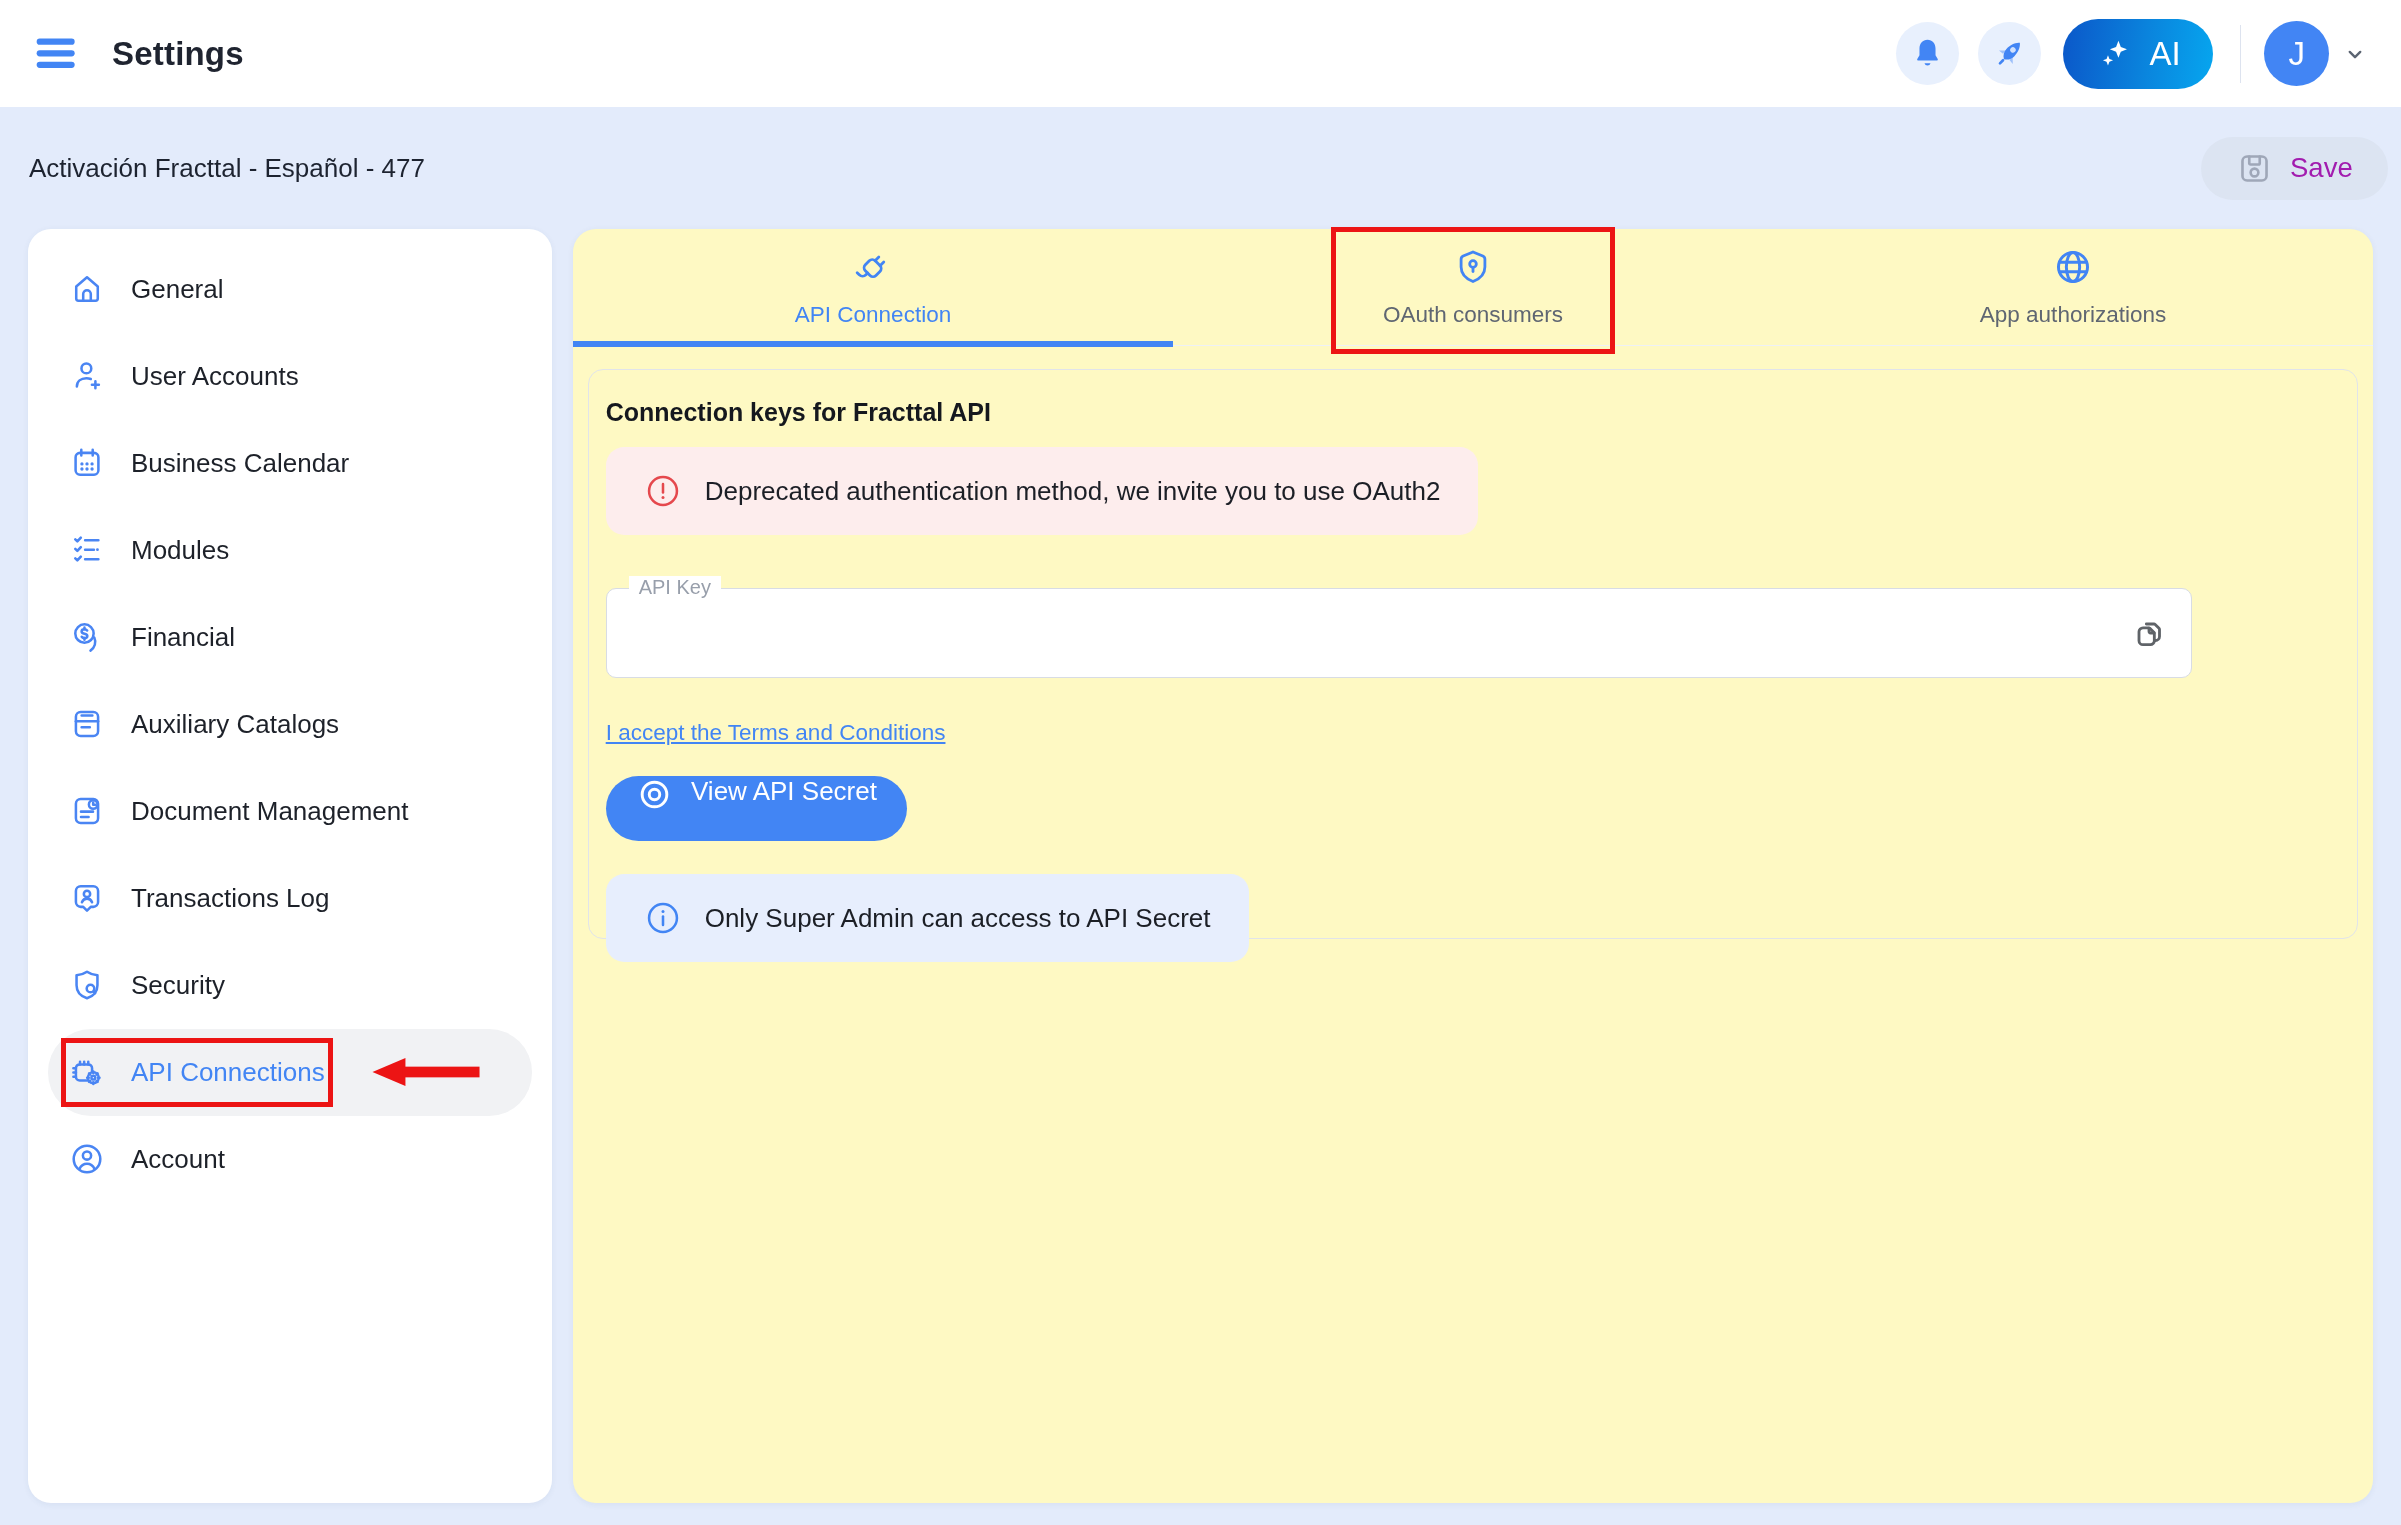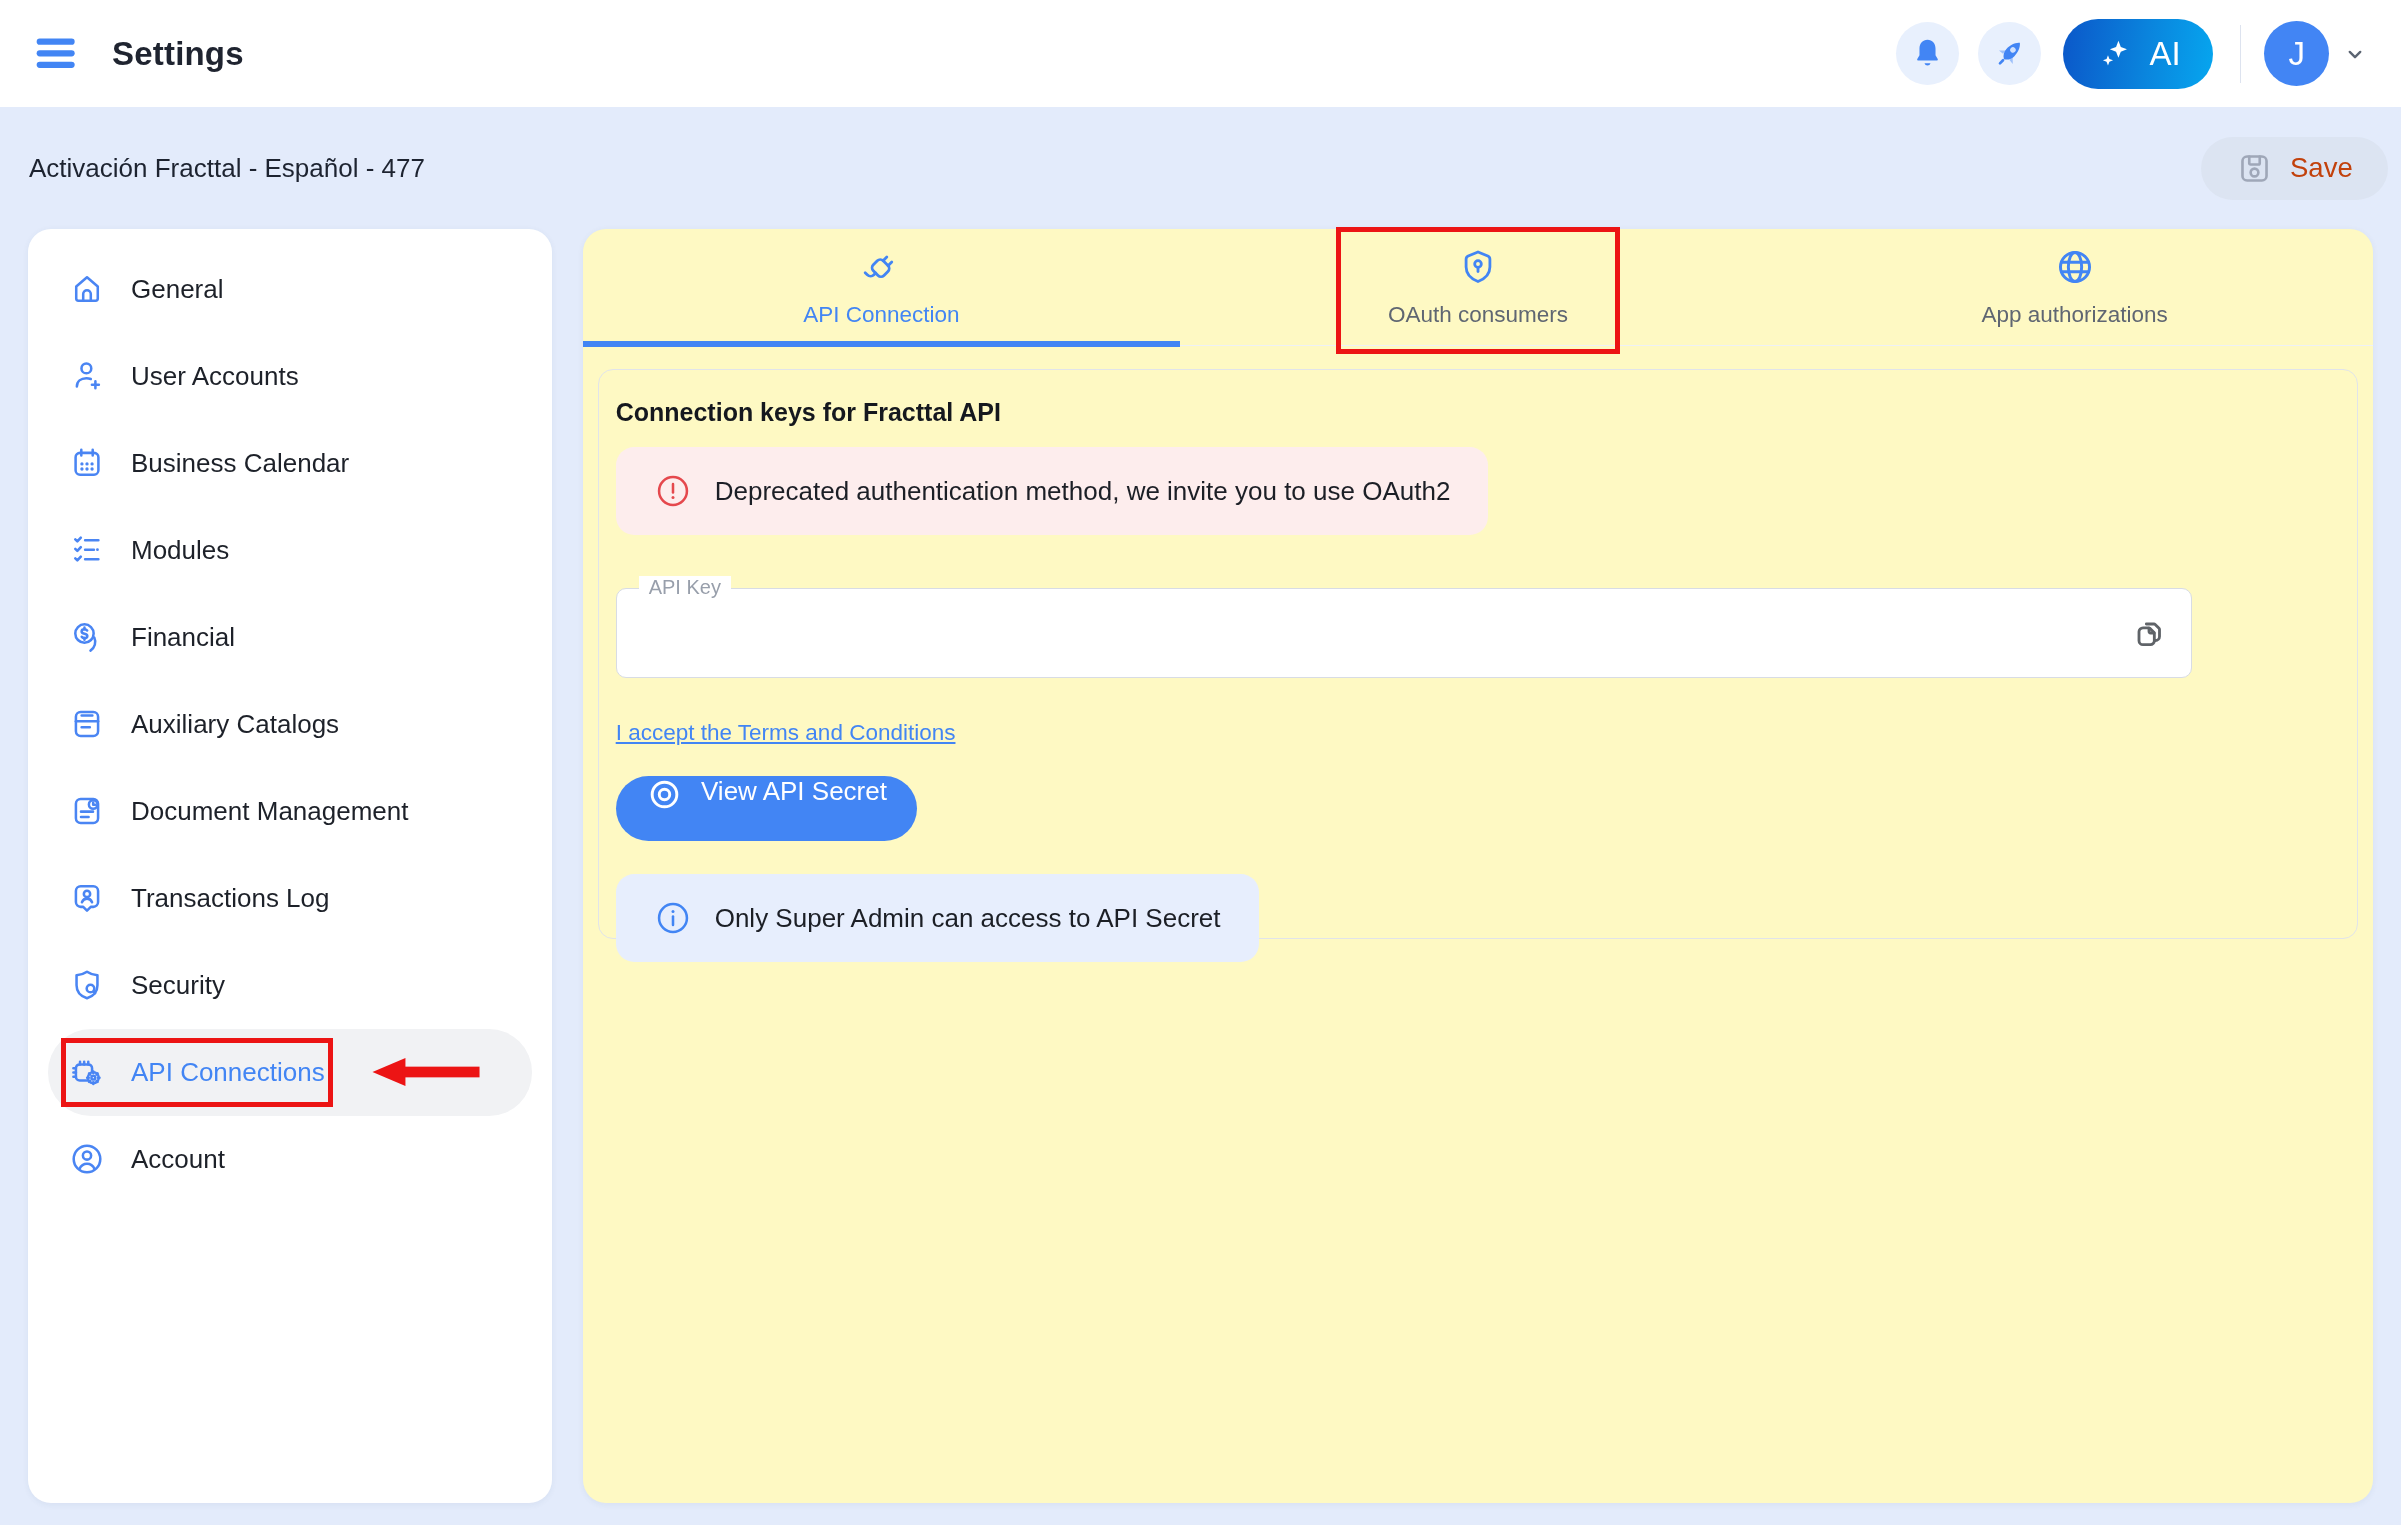--- a/index.html
+++ b/index.html
@@ -43,26 +43,26 @@
   }
 
   
   .subheader {
     height:122px; display:flex; align-items:center; justify-content:space-between;
     padding:0 13.3px 0 29px;
   }
   .subtitle { font-size:26px; color:#1d2330; }
   .save-btn {
     height:63px; padding:0 35px; border:none; border-radius:32px;
-    background:#dce4f2; color:#c2410c; font-size:27.5px; font-family:inherit;
+    background:#dce4f2; color:#a21caf; font-size:27.5px; font-family:inherit;
     display:flex; align-items:center; gap:16.7px; cursor:default;
   }
 
   
-  .content { display:flex; gap:23px; padding:0 28px; height:1274px; }
+  .content { display:flex; gap:13px; padding:0 28px; height:1274px; }
 
   
   .sidebar {
     width:524px; flex:0 0 524px; background:#fff; border-radius:23px;
     padding:16.7px 20px; box-shadow:0 1.7px 6.7px rgba(40,60,110,.06);
   }
   .side-item {
     position:relative; height:87px; border-radius:43px;
     display:flex; align-items:center; gap:25px; padding-left:20px;
     font-size:26px; color:#1d2129; cursor:pointer;

